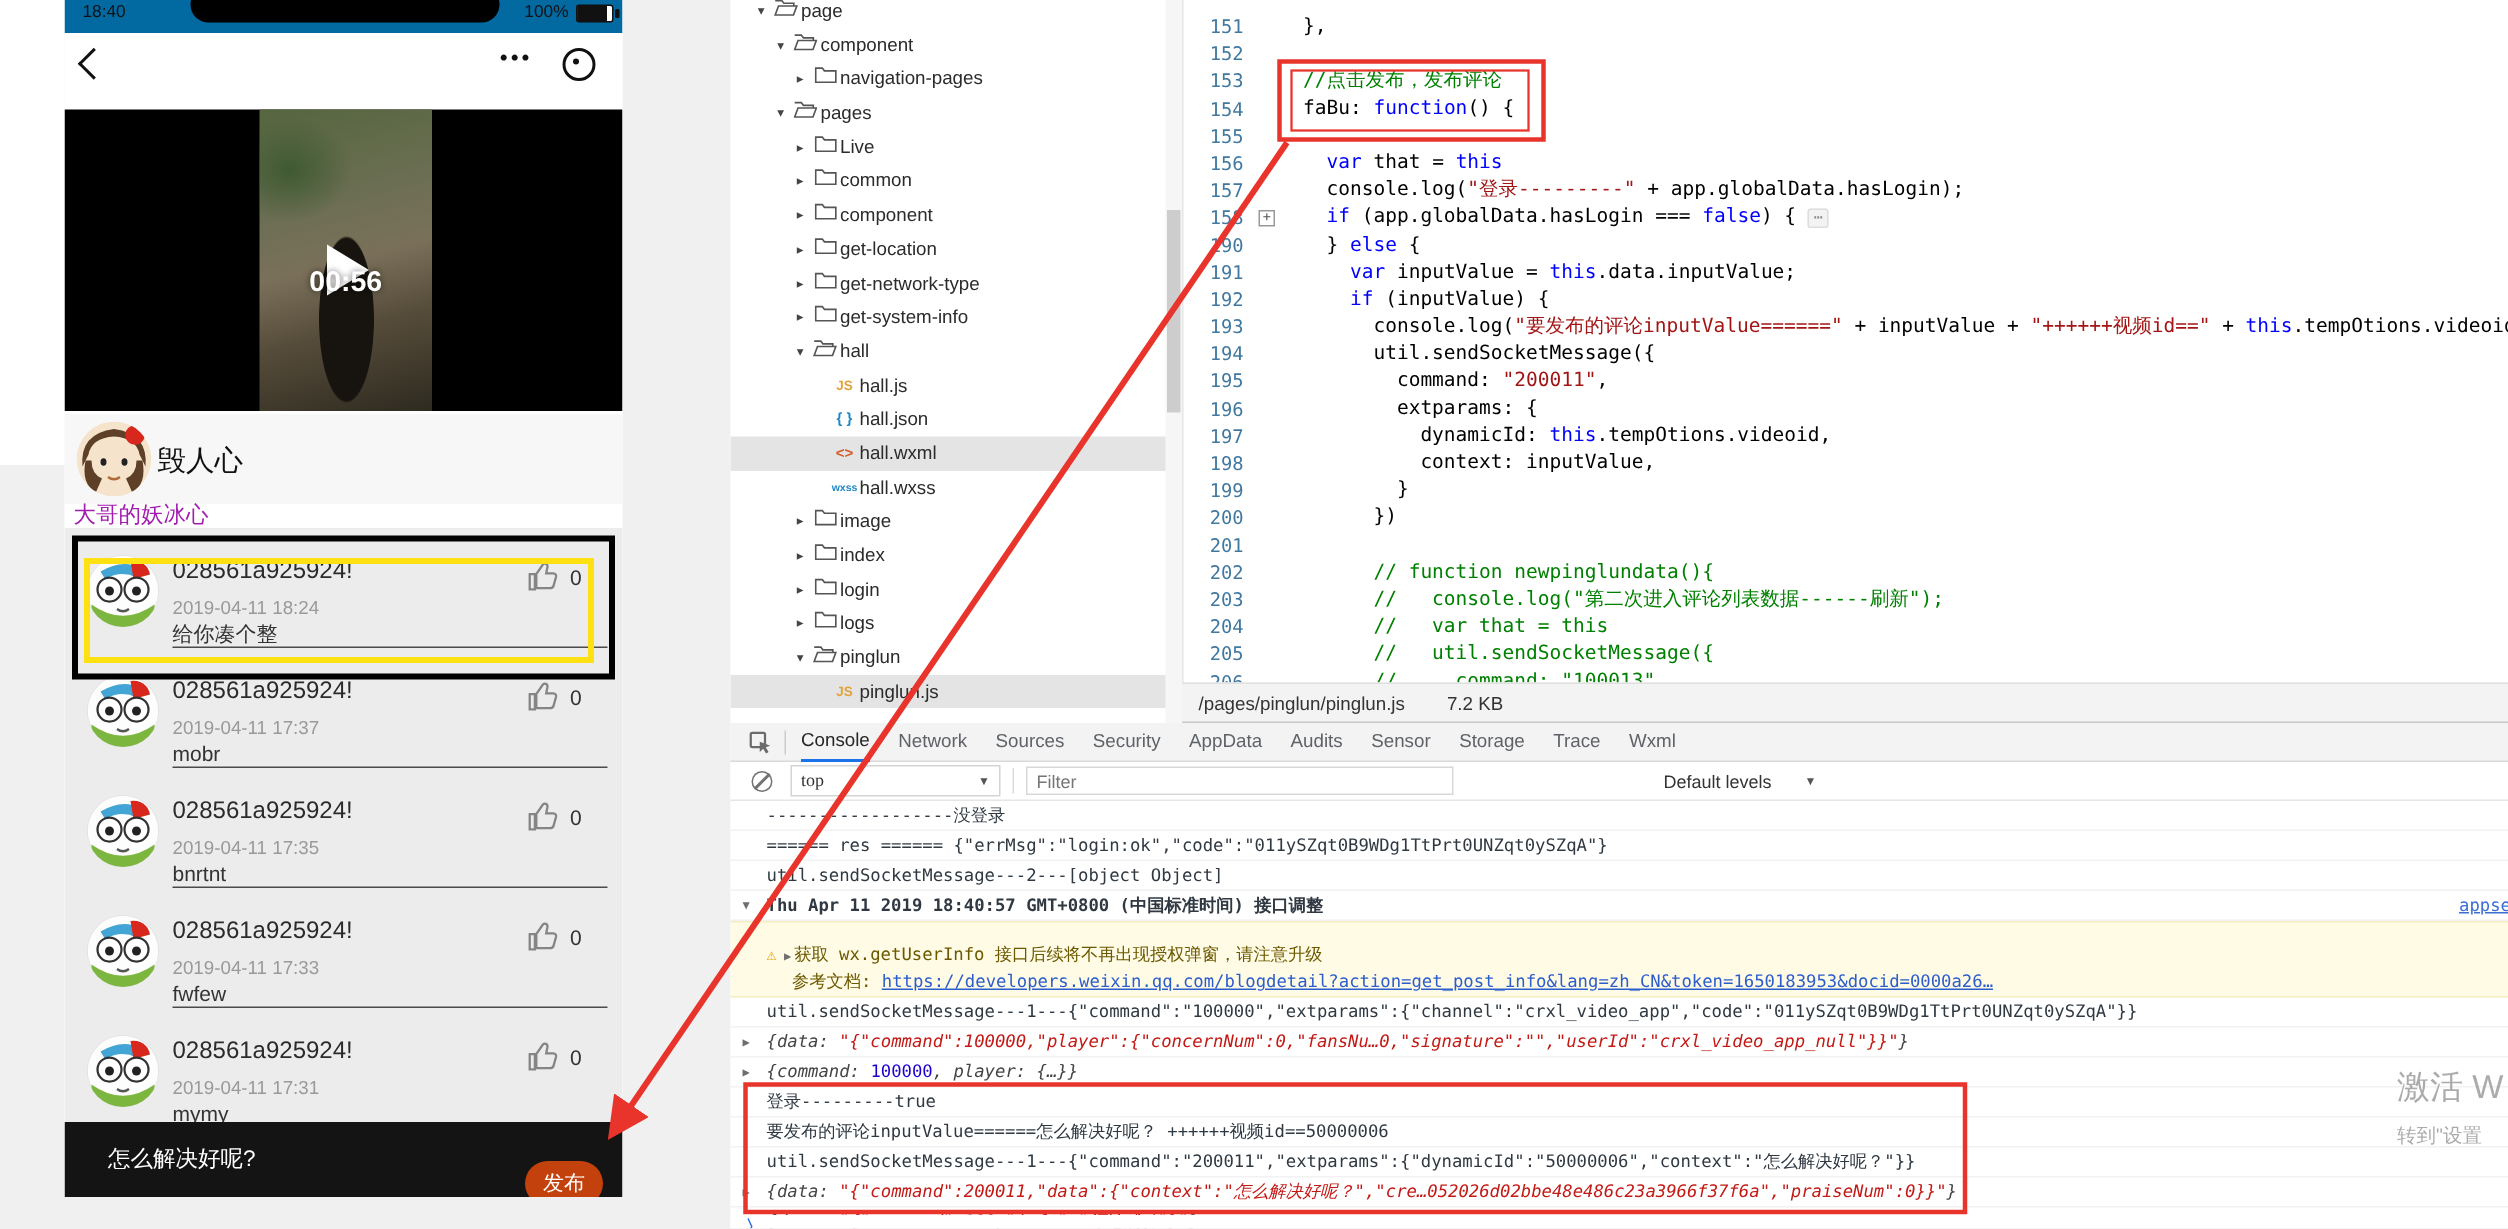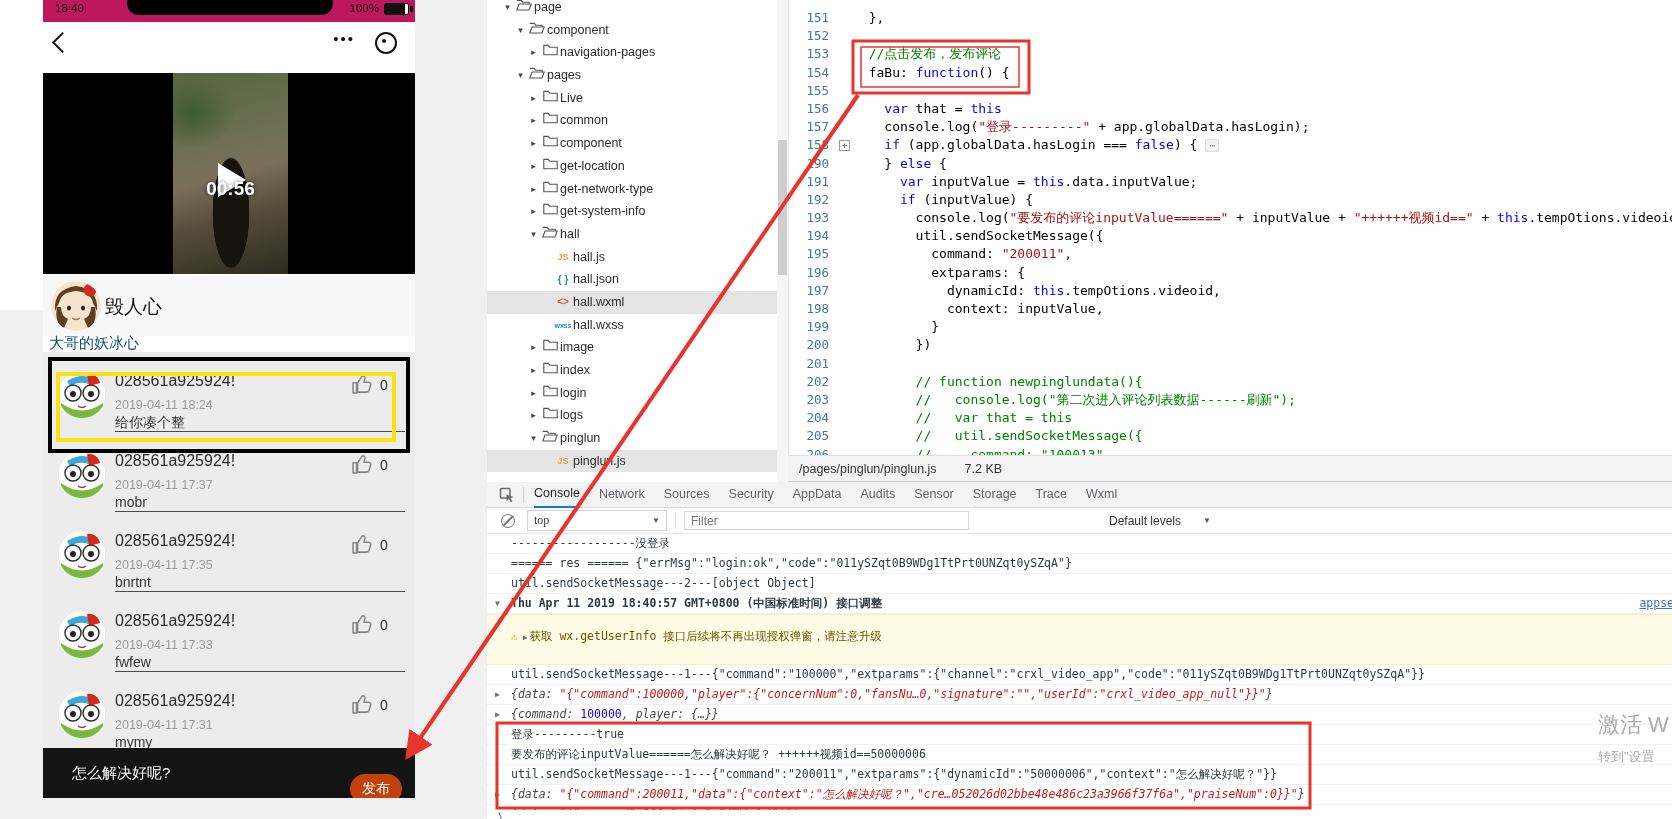--- a/index.html
+++ b/index.html
@@ -2,21 +2,21 @@
 <html><head>
 <meta charset="utf-8">
 <style>
   html,body{margin:0;padding:0;background:#f0f0f0;}
   .stage{position:relative;width:1672px;height:819px;overflow:hidden;
          font-family:"Liberation Sans",sans-serif;background:#f0f0f0;}
   .white-corner{position:absolute;left:0;top:0;width:43px;height:310px;background:#fff;}
 
   
   #phone{position:absolute;left:43px;top:0;width:372px;height:798px;background:#fff;overflow:hidden;}
-  .statusbar{position:absolute;left:0;top:0;width:100%;height:22px;background:#be185d;}
+  .statusbar{position:absolute;left:0;top:0;width:100%;height:22px;background:#0369a1;}
   .sb-time{position:absolute;left:12px;top:2px;font-size:11.5px;color:#111;}
   .notch{position:absolute;left:84px;top:-9px;width:206px;height:24px;background:#000;border-radius:12px;}
   .sb-batt-pct{position:absolute;right:36px;top:2px;font-size:11.5px;color:#111;}
   .batt{position:absolute;right:6px;top:3px;width:23px;height:10px;border:1.5px solid #111;border-radius:2px;
         background:linear-gradient(to right,#111 0 86%,#fff 86%);}
   .batt::after{content:'';position:absolute;right:-4.5px;top:2px;width:2.5px;height:6px;background:#111;border-radius:1px;}
   .navbar{position:absolute;left:0;top:22px;width:100%;height:46px;background:#fff;}
   .back-ic{position:absolute;left:12px;top:13px;width:13px;height:13px;
            border-left:2.5px solid #111;border-bottom:2.5px solid #111;transform:rotate(45deg);}
   .more-ic{position:absolute;right:60px;top:8px;font-size:15px;letter-spacing:2px;color:#111;}
@@ -28,21 +28,21 @@
            radial-gradient(ellipse 30px 90px at 58px 140px,#17140f 60%,transparent 62%),
            radial-gradient(ellipse 60px 50px at 20px 40px,#3f5a33 0%,transparent 70%),
            linear-gradient(165deg,#55663f 0%,#6e6f55 35%,#7a705a 50%,#564c3a 70%,#2e2a20 100%);}
   .play-ic{position:absolute;left:175px;top:90px;width:0;height:0;
            border-left:28px solid #fff;border-top:17px solid transparent;border-bottom:17px solid transparent;}
   .vdur{position:absolute;left:130px;top:105px;width:115px;text-align:center;color:#fff;
         font-size:19px;font-weight:bold;text-shadow:0 0 4px rgba(0,0,0,.6);}
   .poster{position:absolute;left:0;top:276px;width:100%;height:60px;background:#f7f7f7;}
   .pavatar{position:absolute;left:8px;top:5px;width:50px;height:50px;border-radius:50%;overflow:hidden;}
   .pname{position:absolute;left:62px;top:18px;font-size:19px;color:#111;}
-  .vtitle{position:absolute;left:6px;top:334px;font-size:15px;color:#0c4a6e;}
+  .vtitle{position:absolute;left:6px;top:334px;font-size:15px;color:#a21caf;}
   #comments{position:absolute;left:0;top:352px;width:100%;height:396px;background:#ececec;overflow:hidden;text-align:center;}
   .crow{position:relative;height:80px;}
   .crow::after{content:'';position:absolute;left:72px;right:10px;bottom:0;border-bottom:1px solid #4a4a4a;}
   .cavatar{position:absolute;left:15px;top:18px;width:48px;height:48px;border-radius:50%;overflow:hidden;display:block;}
   .cuser{position:absolute;left:72px;top:20px;font-size:16px;color:#2b2b2b;}
   .ctime{position:absolute;left:72px;top:46px;font-size:12.5px;color:#9a9a9a;}
   .ctext{position:absolute;left:72px;top:62px;font-size:14px;color:#333;}
   .clike{position:absolute;right:18px;top:22px;width:46px;display:flex;align-items:center;}
   .clike .lc{margin-left:6px;font-size:14px;color:#333;}
   .inputbar{position:absolute;left:0;top:748px;width:372px;height:50px;background:#141414;}
@@ -510,20 +510,21 @@
         <span class="caret">▼</span>
       </span>
     </div>
     <div class="dt-log" id="dt-log">
         <div class="msg plain"><span class="w-t">------------------没登录</span></div>
         <div class="msg plain"><span class="w-t">====== res ====== {"errMsg":"login:ok","code":"011ySZqt0B9WDg1TtPrt0UNZqt0ySZqA"}</span></div>
         <div class="msg plain"><span class="w-t">util.sendSocketMessage---2---[object Object]</span></div>
         <div class="msg plain"><span class="arrow">▼</span><span class="w-b">Thu Apr 11 2019 18:40:57 GMT+0800 (中国标准时间) 接口调整</span><a class="src">appse</a></div>
         <div class="msg warn">
           <div class="wl1"><span class="wicon">⚠</span><span class="arrow">▶</span><span>获取 wx.getUserInfo 接口后续将不再出现授权弹窗，请注意升级</span></div>
+      <div class="wl2"><span>参考文档: </span><a class="wlink">https://developers.weixin.qq.com/blogdetail?action=get_post_info&amp;lang=zh_CN&amp;token=1650183953&amp;docid=0000a26…</a></div>
         </div>
         <div class="msg plain"><span class="w-t">util.sendSocketMessage---1---{"command":"100000","extparams":{"channel":"crxl_video_app","code":"011ySZqt0B9WDg1TtPrt0UNZqt0ySZqA"}}</span></div>
         <div class="msg plain"><span class="arrow">▶</span><span class="w-it">{data: </span><span class="w-red">"{"command":100000,"player":{"concernNum":0,"fansNu…0,"signature":"","userId":"crxl_video_app_null"}}"</span><span class="w-it">}</span></div>
         <div class="msg plain"><span class="arrow">▶</span><span class="w-it">{command: </span><span class="w-num">100000</span><span class="w-it">, player: {…}}</span></div>
         <div class="msg plain"><span class="w-t">登录---------true</span></div>
         <div class="msg plain"><span class="w-t">要发布的评论inputValue======怎么解决好呢？ ++++++视频id==50000006</span></div>
         <div class="msg plain"><span class="w-t">util.sendSocketMessage---1---{"command":"200011","extparams":{"dynamicId":"50000006","context":"怎么解决好呢？"}}</span></div>
         <div class="msg plain"><span class="arrow">▶</span><span class="w-it">{data: </span><span class="w-red">"{"command":200011,"data":{"context":"怎么解决好呢？","cre…052026d02bbe48e486c23a3966f37f6a","praiseNum":0}}"</span><span class="w-it">}</span></div>
         <div class="msg plain"><span class="arrow">▶</span><span class="w-it">{data: </span><span class="w-red">"{"command":100,"info":"评论成功"}"</span><span class="w-it">}</span></div>
       </div>

